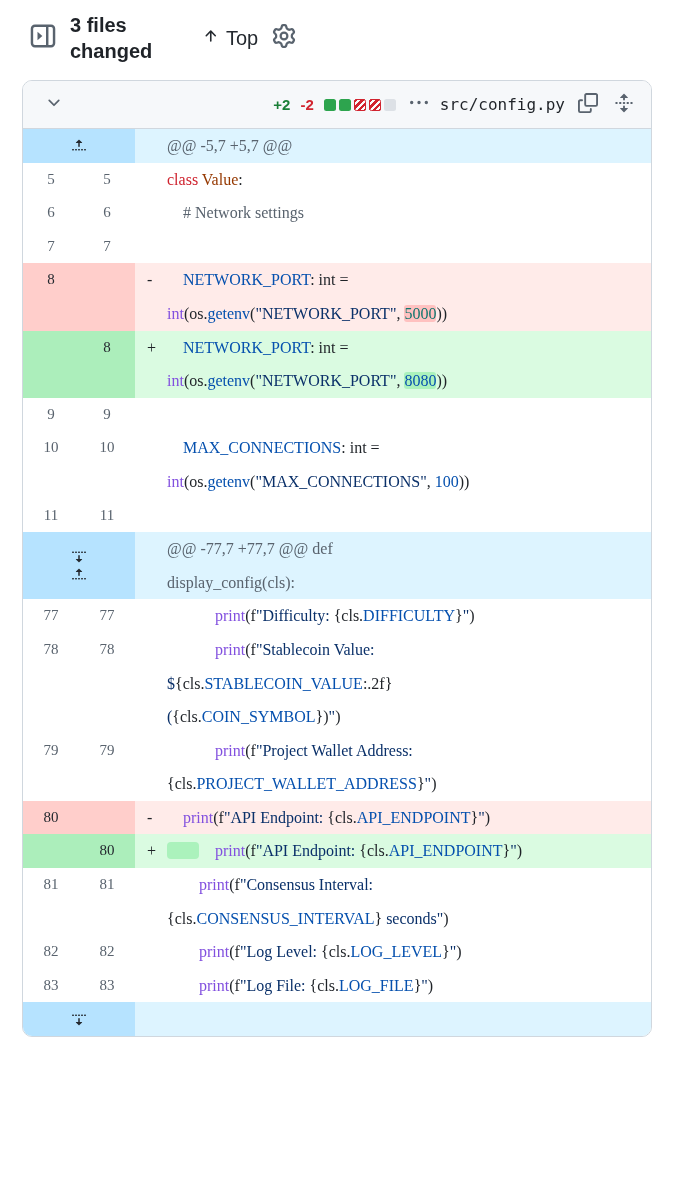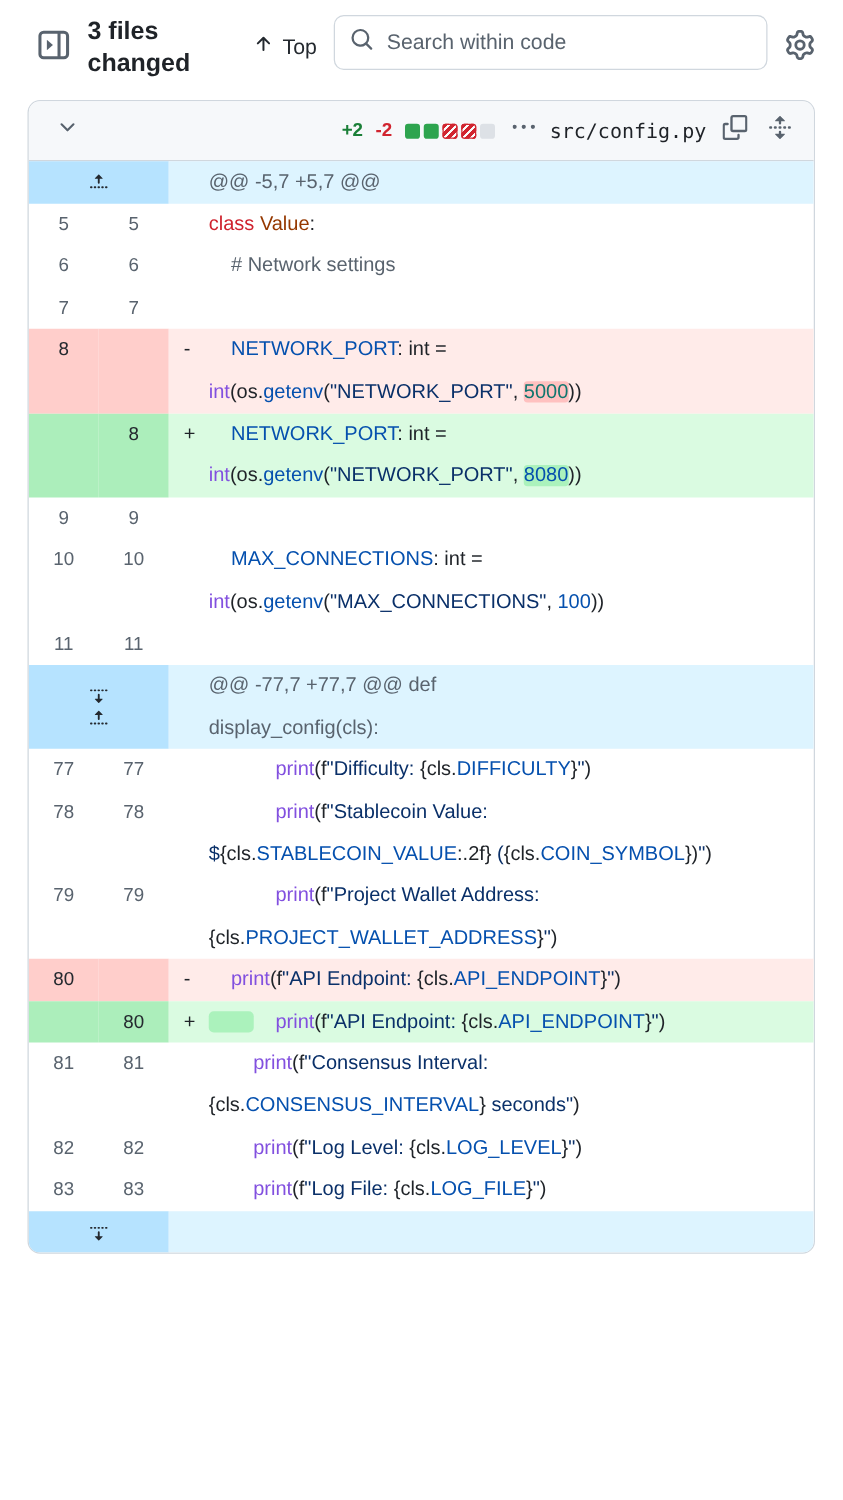--- a/index.html
+++ b/index.html
@@ -18,21 +18,21 @@
   }
   *{box-sizing:border-box;margin:0;padding:0}
   html,body{width:674px;height:1200px;overflow:hidden;background:#fff;
     font-family:"Liberation Sans",sans-serif;color:var(--fg)}
   button{background:none;border:none;cursor:pointer;color:inherit;font:inherit;padding:0}
 
   
   .top-header{display:flex;gap:14px;padding:12px 22px 16px 30px}
   .panel-btn{color:var(--muted);display:flex;align-items:center}
   .page-title{font-size:20px;font-weight:700;line-height:26px;max-width:118px;flex:0 0 auto}
-  .top-btn{display:flex;align-items:center;gap:7px;font-size:17px;color:#24292f;flex:0 0 auto}
+  .top-btn{display:flex;align-items:center;gap:7px;font-size:20px;color:#24292f;flex:0 0 auto}
   .top-btn svg{color:#24292f}
   .search-box{flex:1;display:flex;align-items:center;gap:10px;height:44px;
     border:1px solid var(--border);border-radius:8px;padding:0 12px;background:#fff}
   .search-box svg{color:var(--muted);flex:0 0 auto}
   .search-box input{border:none;outline:none;width:100%;font-size:17px;color:var(--fg);
     font-family:"Liberation Sans",sans-serif;background:transparent}
   .search-box input::placeholder{color:var(--muted)}
   .gear-btn{color:var(--muted);display:flex;align-items:center}
 
   
@@ -47,21 +47,21 @@
   .sq{width:12px;height:12px;border-radius:2.5px}
   .sq.added{background:#2da44e}
   .sq.deleted{background:repeating-linear-gradient(315deg,#d1242f 0,#d1242f 2.5px,#fafbfc 2.5px,#fafbfc 4.5px);
     outline:1px solid #d1242f;outline-offset:-1px}
   .sq.neutral{background:#dde1e6}
   .kebab-btn{color:var(--muted);display:flex;align-items:center;padding:0 2px}
   .file-name{font-family:"DejaVu Sans Mono","Liberation Mono",monospace;font-size:16px;color:var(--fg);text-decoration:none}
   .copy-btn,.unfold-btn{color:var(--muted);display:flex;align-items:center;padding:0 3px}
 
   
-  .diff-body{font-family:Liberation Sans, sans-serif;font-size:16px;line-height:var(--lh)}
+  .diff-body{font-family:Liberation Serif, serif;font-size:16px;line-height:var(--lh)}
   .d-row{display:grid;grid-template-columns:56px 56px 1fr;min-height:var(--lh)}
   .gut{font-size:15px;color:var(--muted);text-align:center;user-select:none}
   .code-cell{position:relative;padding-left:32px;white-space:pre-wrap}
   .marker{position:absolute;left:12px;top:0;color:var(--fg)}
   .ct{width:47.4ch;white-space:pre-wrap;overflow-wrap:normal}
   
   .d-row.hunk,.d-row.expand{grid-template-columns:112px 1fr}
   .hunk-gut{background:var(--hunk-num-bg);display:flex;flex-direction:column;align-items:center;justify-content:center;gap:3px}
   .hunk-code{background:var(--hunk-bg);padding-left:32px;color:var(--muted)}
   .expander-btn{display:flex;align-items:center;color:#24292f;line-height:0}
@@ -99,28 +99,20 @@
   </button>
   <div class="page-title">3 files changed</div>
   <button class="top-btn">
     <span>
       <svg width="17" height="17" viewBox="0 0 16 16" fill="currentColor">
           <path d="M3.47 7.78a.75.75 0 0 1 0-1.06l4.25-4.25a.75.75 0 0 1 1.06 0l4.25 4.25a.751.751 0 0 1-.018 1.042.751.751 0 0 1-1.042.018L9 4.81v7.44a.75.75 0 0 1-1.5 0V4.81L4.53 7.78a.75.75 0 0 1-1.06 0Z"></path>
         </svg>
     </span>
     <span>Top</span>
   </button>
-  <div class="search-box">
-    <span>
-      <svg width="19" height="19" viewBox="0 0 16 16" fill="currentColor">
-          <path d="M10.68 11.74a6 6 0 0 1-7.922-8.982 6 6 0 0 1 8.982 7.922l3.04 3.04a.749.749 0 0 1-.326 1.275.749.749 0 0 1-.734-.215ZM11.5 7a4.499 4.499 0 1 0-8.997 0A4.499 4.499 0 0 0 11.5 7Z"></path>
-        </svg>
-    </span>
-    <input type="text" value="" placeholder="Search within code" style="">
-  </div>
   <button class="gear-btn">
     <span>
       <svg width="24" height="24" viewBox="0 0 16 16" fill="currentColor">
           <path d="M8 0a8.2 8.2 0 0 1 .701.031C9.444.095 9.99.645 10.16 1.29l.288 1.107c.018.066.079.158.212.224.231.114.454.243.668.386.123.082.233.09.299.071l1.103-.303c.644-.176 1.392.021 1.82.63.27.385.506.792.704 1.218.315.675.111 1.422-.364 1.891l-.814.806c-.049.048-.098.147-.088.294.016.257.016.515 0 .772-.01.147.038.246.088.294l.814.806c.475.469.679 1.216.364 1.891a7.977 7.977 0 0 1-.704 1.217c-.428.61-1.176.807-1.82.63l-1.102-.302c-.067-.019-.177-.011-.3.071a5.909 5.909 0 0 1-.668.386c-.133.066-.194.158-.211.224l-.29 1.106c-.168.646-.715 1.196-1.458 1.26a8.006 8.006 0 0 1-1.402 0c-.743-.064-1.289-.614-1.458-1.26l-.289-1.106c-.018-.066-.079-.158-.212-.224a5.738 5.738 0 0 1-.668-.386c-.123-.082-.233-.09-.299-.071l-1.103.303c-.644.176-1.392-.021-1.82-.63a8.12 8.12 0 0 1-.704-1.218c-.315-.675-.111-1.422.363-1.891l.815-.806c.05-.048.098-.147.088-.294a6.214 6.214 0 0 1 0-.772c.01-.147-.038-.246-.088-.294l-.815-.806C.635 6.045.431 5.298.746 4.623a7.92 7.92 0 0 1 .704-1.217c.428-.61 1.176-.807 1.82-.63l1.102.302c.067.019.177.011.3-.071.214-.143.437-.272.668-.386.133-.066.194-.158.211-.224l.29-1.106C6.009.645 6.556.095 7.299.03 7.53.01 7.764 0 8 0Zm-.571 1.525c-.036.003-.108.036-.137.146l-.289 1.105c-.147.561-.549.967-.998 1.189-.173.086-.34.183-.5.29-.417.278-.97.423-1.529.27l-1.103-.303c-.109-.03-.175.016-.195.045-.22.312-.412.644-.573.99-.014.031-.021.11.059.19l.815.806c.411.406.562.957.53 1.456a4.709 4.709 0 0 0 0 .582c.032.499-.119 1.05-.53 1.456l-.815.806c-.081.08-.073.159-.059.19.162.346.353.677.573.989.02.03.085.076.195.046l1.102-.303c.56-.153 1.113-.008 1.53.27.161.107.328.204.501.29.447.222.85.629.997 1.189l.289 1.105c.029.109.101.143.137.146a6.6 6.6 0 0 0 1.142 0c.036-.003.108-.036.137-.146l.289-1.105c.147-.561.549-.967.998-1.189.173-.086.34-.183.5-.29.417-.278.97-.423 1.529-.27l1.103.303c.109.029.175-.016.195-.045.22-.313.411-.644.573-.99.014-.031.021-.11-.059-.19l-.815-.806c-.411-.406-.562-.957-.53-1.456a4.709 4.709 0 0 0 0-.582c-.032-.499.119-1.05.53-1.456l.815-.806c.081-.08.073-.159.059-.19a6.464 6.464 0 0 0-.573-.989c-.02-.03-.085-.076-.195-.046l-1.102.303c-.56.153-1.113.008-1.53-.27a4.44 4.44 0 0 0-.501-.29c-.447-.222-.85-.629-.997-1.189l-.289-1.105c-.029-.11-.101-.143-.137-.146a6.6 6.6 0 0 0-1.142 0ZM11 8a3 3 0 1 1-6 0 3 3 0 0 1 6 0ZM9.5 8a1.5 1.5 0 1 0-3.001.001A1.5 1.5 0 0 0 9.5 8Z"></path>
         </svg>
     </span>
   </button>
 </div>
 
 <div class="diff-card">

